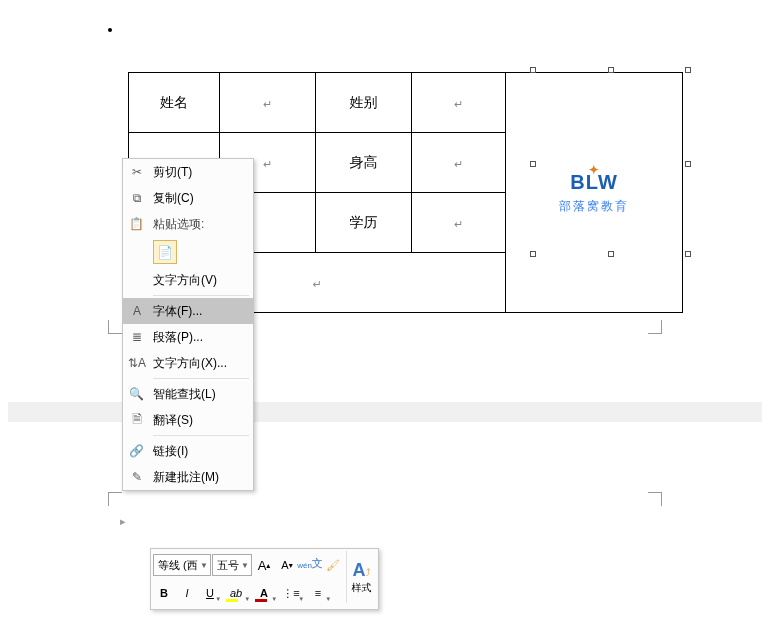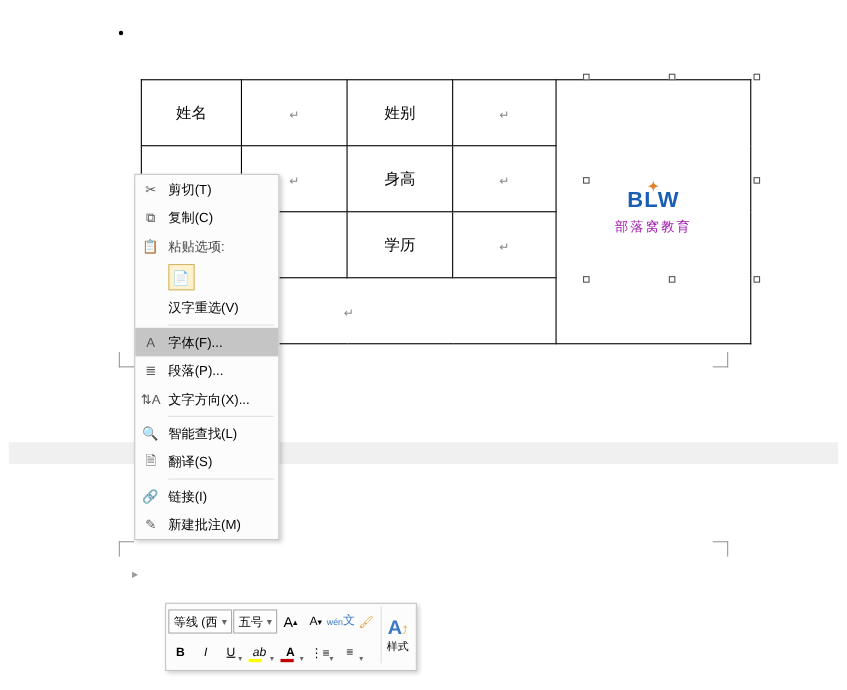--- a/index.html
+++ b/index.html
@@ -259,21 +259,21 @@
       font-family: Arial, sans-serif;
       font-weight: bold;
       font-size: 20px;
       color: #1a5fb4;
       letter-spacing: 1px;
       position: relative;
     }
     .logo-sub {
       font-size: 12px;
       letter-spacing: 2px;
-      color: #a21caf;
+      color: #3b82f6;
     }
     .caret-indicator {
       position: absolute;
       left: 120px;
       top: 515px;
       font-size: 11px;
       color: #999;
     }
   </style>
 </head>
@@ -347,21 +347,21 @@
   </div>
   <div class="menu-item header">
     <span class="menu-icon">📋</span>
     <span class="menu-label">粘贴选项:</span>
   </div>
   <div class="paste-row">
     <div class="paste-btn">📄</div>
   </div>
   <div class="menu-item">
     <span class="menu-icon"></span>
-    <span class="menu-label">汉字重选(V)</span>
+    <span class="menu-label">文字方向(V)</span>
   </div>
   <div class="menu-separator"></div>
   <div class="menu-item hovered">
     <span class="menu-icon">A</span>
     <span class="menu-label">字体(F)...</span>
   </div>
   <div class="menu-item">
     <span class="menu-icon">≣</span>
     <span class="menu-label">段落(P)...</span>
   </div>

